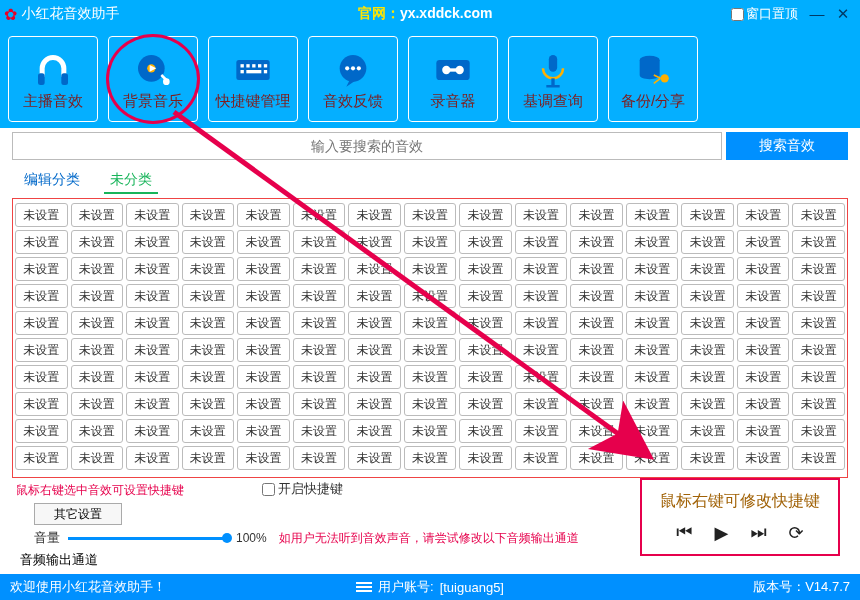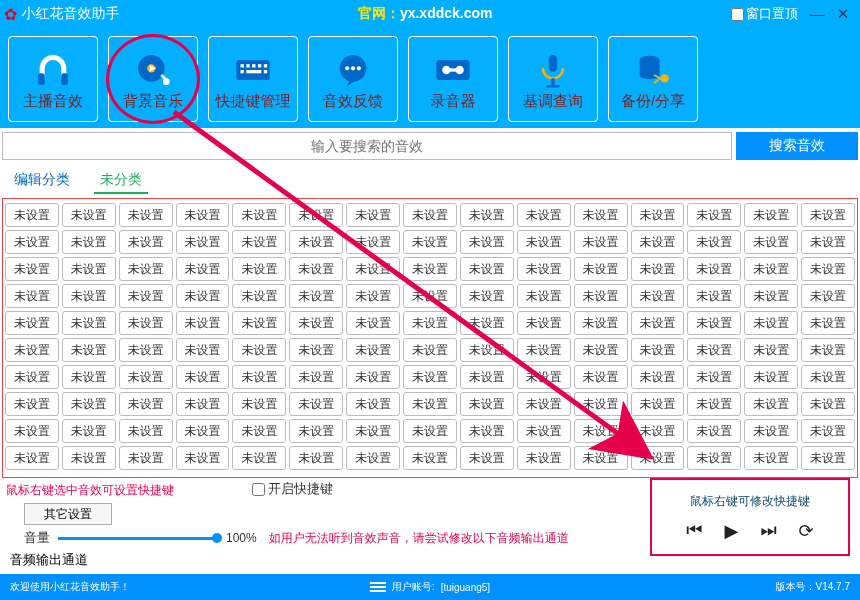--- a/index.html
+++ b/index.html
@@ -27,21 +27,21 @@
   display: flex; flex-direction: column; align-items: center; justify-content: center;
   color: #7f1d1d; font-size: 15px; cursor: pointer;
   background: rgba(255,255,255,0.02);
 }
 .tool-item .ticon { width: 44px; height: 44px; display:flex; align-items:center; justify-content:center; }
 .tool-item.active { position: relative; }
 .tool-item.active::after {
   content: ""; position: absolute; inset: -3px; border: 3px solid #e6004c; border-radius: 50%;
 }
 
-.content { background: #fff; padding: 0 2px; border-radius: 32px; }
+.content { background: #fff; padding: 0 12px; border-radius: 32px; }
 
 .search-row { display: flex; padding: 4px 0; gap: 4px; }
 .search-input {
   flex: 1; height: 28px; border: 1px solid #bbb; font-size: 14px;
   text-align: center; color: #888;
 }
 .search-btn {
   width: 122px; height: 28px; background: #0090ff; color: #fff;
   font-size: 14px; border: none; cursor: pointer;
 }
@@ -69,28 +69,28 @@
 .vol-val { color:#333; font-size:12px; }
 .vol-warn { color:#e6004c; font-size:12px; margin-left:4px; }
 .audio-row { display:flex; align-items:center; gap:6px; margin:4px 0 0 4px; }
 .audio-row select { width: 310px; height:22px; font-size:12px; border:1px solid #999; }
 
 .player-box {
   position: absolute; right: 8px; top: -2px; width: 200px; height: 78px;
   border: 2px solid #e6004c; background:#fff;
   display:flex; flex-direction:column; align-items:center; justify-content:center;
 }
-.player-hint { color:#0c4a6e; font-size:12px; margin-bottom:10px; }
+.player-hint { color:#a16207; font-size:16px; margin-bottom:10px; }
 .player-ctrls { display:flex; gap:22px; font-size:18px; color:#222; }
 .pctl { cursor:pointer; }
 
 .statusbar {
   position: absolute; bottom: 0; left: 0; right: 0; height: 26px;
   background: #0090ff; color:#fff; display:flex; align-items:center;
-  font-size:10px; padding: 0 10px;
+  font-size:13px; padding: 0 10px;
 }
 .status-center { position:absolute; left:50%; transform:translateX(-50%); display:flex; align-items:center; gap:6px; }
 .status-right { margin-left:auto; }
 .hamburger { display:inline-block; width:16px; }
 .hamburger span{ display:block; height:2px; background:#fff; margin:2px 0; }
 
 .arrow-svg { position:absolute; left:112px; top:54px; width:720px; height:440px; pointer-events:none; z-index:50; }
 </style>
 </head>
 <body>

